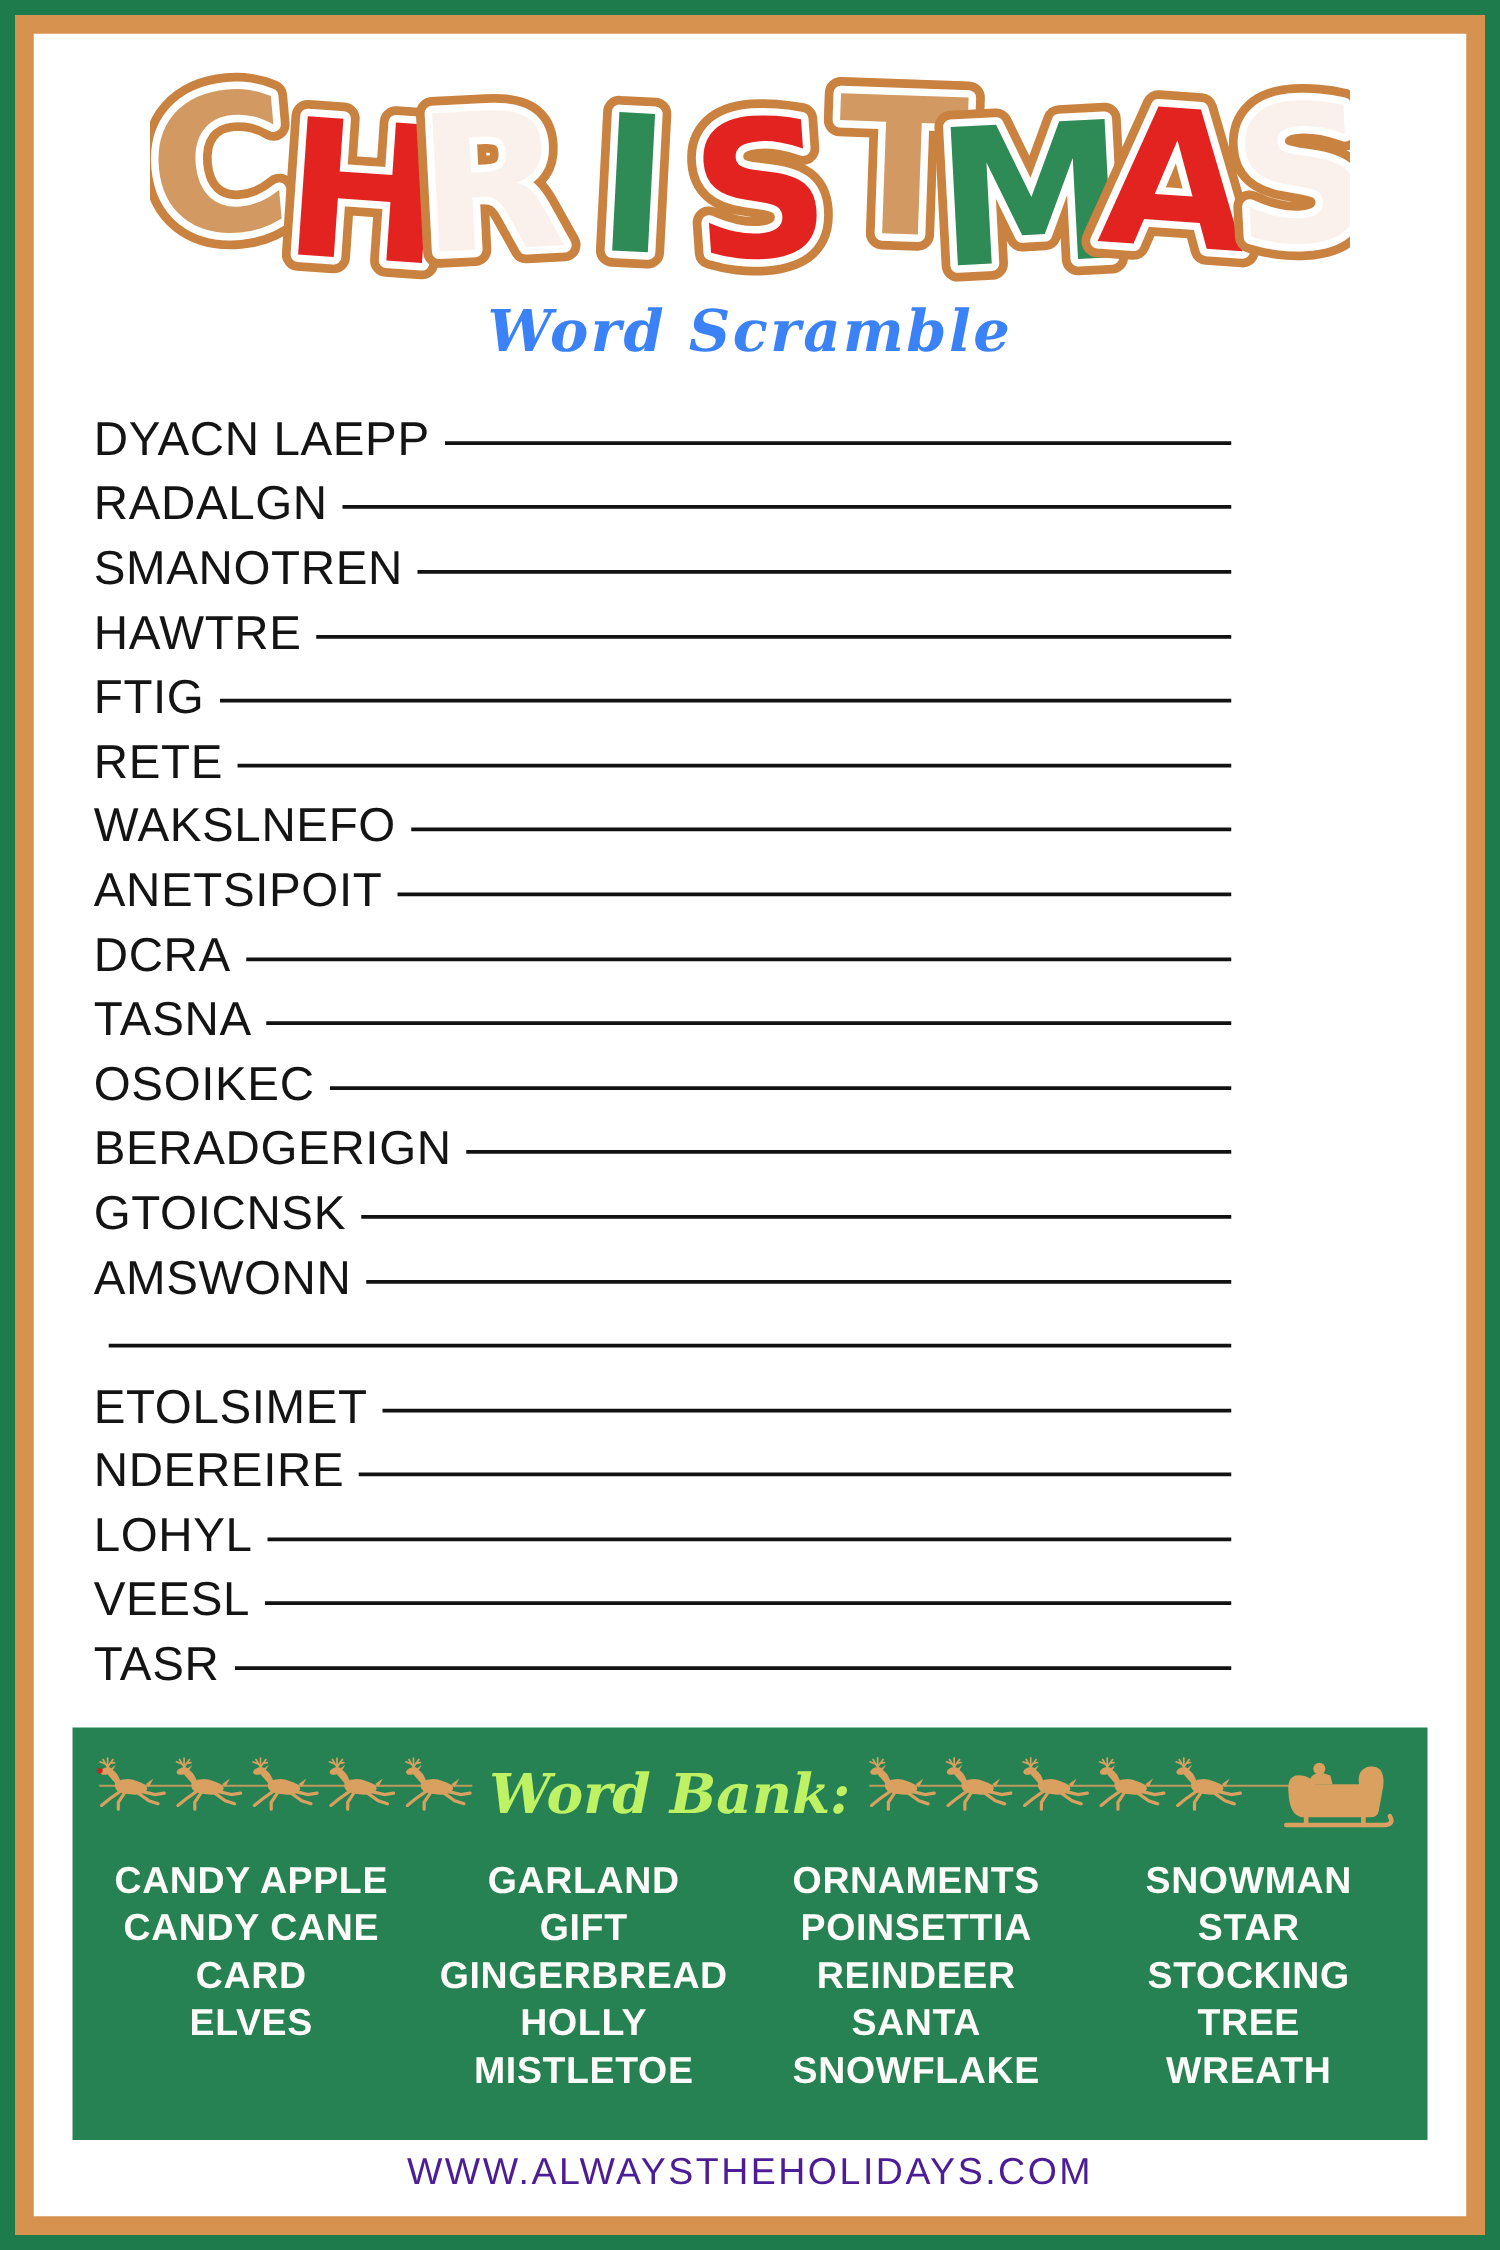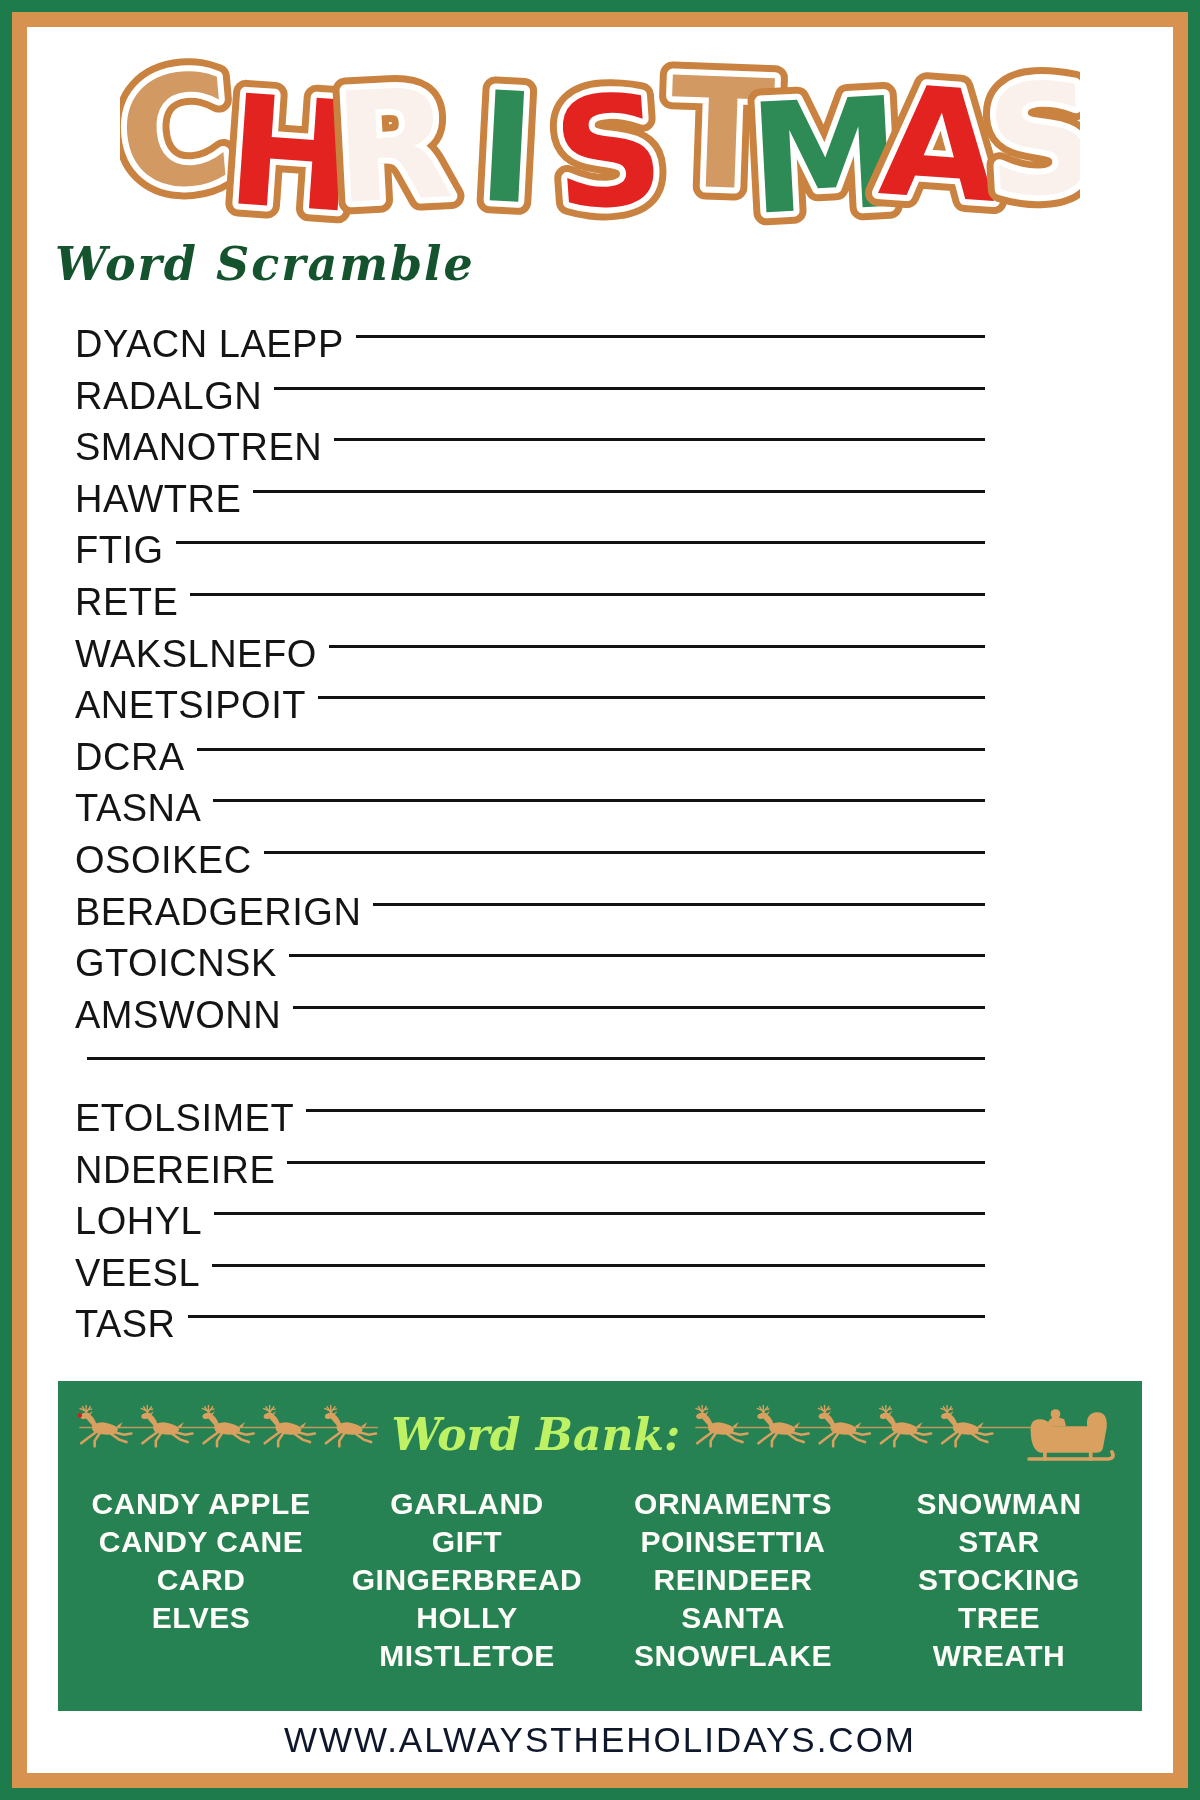--- a/index.html
+++ b/index.html
@@ -16,29 +16,29 @@
     padding:0 28px;
     overflow:hidden;
   }
   
   .title-wrap{width:960px;margin:26px auto 0;}
   .cookie-text{
     font-family:"DejaVu Sans",sans-serif;
     font-weight:bold;font-size:152px;
   }
   .subtitle{
-    text-align:left;
+    text-align:center;
     font-family:"DejaVu Serif",serif;
     font-style:italic;font-weight:700;
     font-size:46px;letter-spacing:2px;
-    color:#14532d;margin-top:2px;
+    color:#3b82f6;margin-top:2px;
   }
   
   .list{margin:34px 0 0 20px;width:910px;}
-  .row{display:flex;align-items:flex-start;height:51.6px;}
+  .row{display:flex;align-items:center;height:51.6px;}
   .scramble{
     font-size:38px;line-height:1;color:#141414;
     letter-spacing:0.5px;white-space:pre;
   }
   .blank{
     flex:1;border-bottom:3px solid #121212;
     margin-left:12px;margin-bottom:5px;height:10px;
   }
   
   .bank{
@@ -68,21 +68,21 @@
   }
   .bank-col{text-align:center;}
   .bank-word{
     color:var(--bank-text,#fdfcf8);
     font-size:30px;font-weight:700;line-height:38px;
     letter-spacing:0.5px;
   }
   
   .footer{
     text-align:center;margin-top:9px;
-    font-size:35px;letter-spacing:2px;color:#0f172a;
+    font-size:30px;letter-spacing:2px;color:#4c1d95;
   }
 </style>
 </head>
 <body>
 
 <svg width="0" height="0" style="position:absolute" aria-hidden="true">
   <defs>
     <g id="deer">
       <path class="dfill" d="M30 26 Q44 18 58 24 Q72 28 72 34 Q70 42 56 42 Q42 42 34 38 Q28 34 30 26 Z"></path>
       <path class="dfill" d="M30 27 L16 11 Q14 7 18 7 L26 9 Q33 13 37 25 Z"></path>

